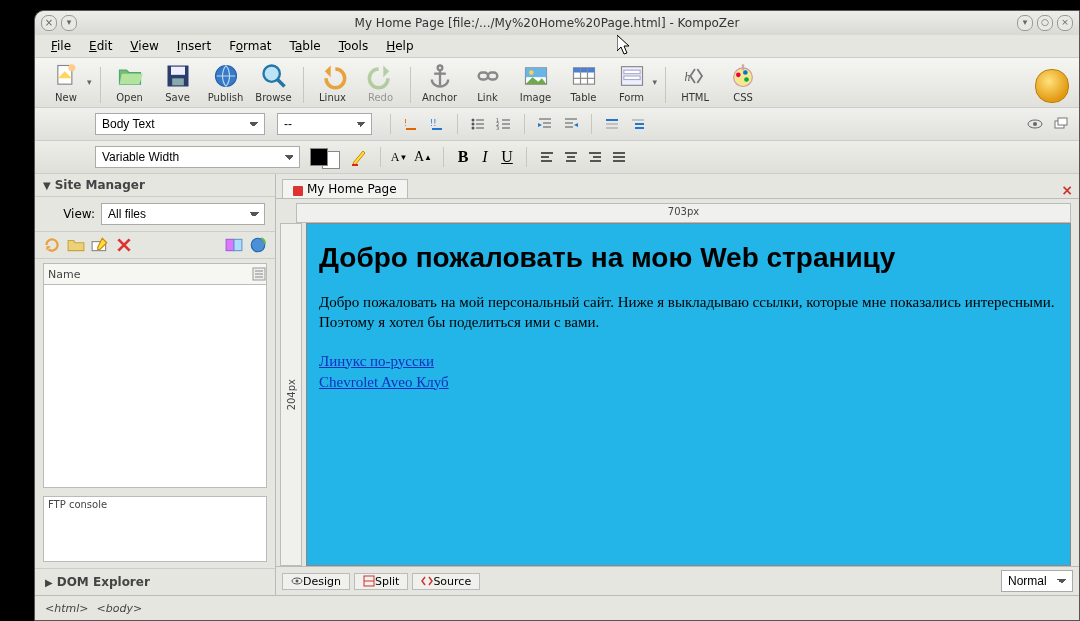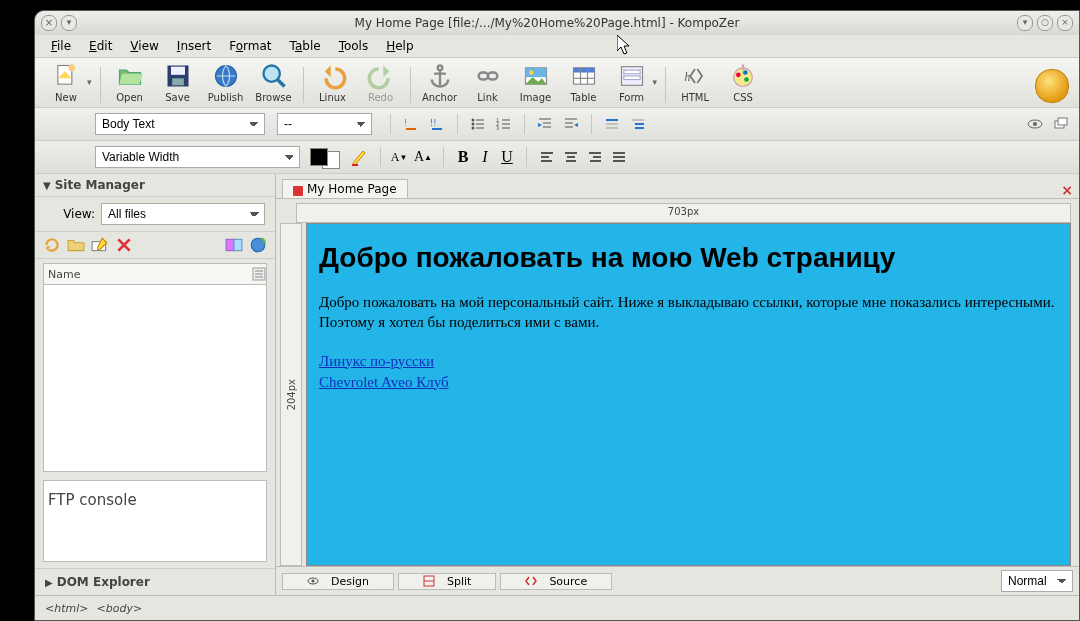--- a/index.html
+++ b/index.html
@@ -107,41 +107,41 @@
   .sm-row { display: flex; align-items: center; padding: 6px 10px; gap: 6px; border-bottom: 1px solid #ccc;}
   .sm-row .label { width: 50px; text-align: right; }
   .sm-row .dd { flex: 1; }
   .sm-icons { display: flex; padding: 4px 8px; gap: 6px; border-bottom: 1px solid #ccc; align-items:center;}
   .sm-icons .spacer { flex: 1; }
   .sm-icons .ib { width: 18px; height: 18px; }
   .tree-head { display: flex; background: #f6f6f2; border: 1px solid #bbb; margin: 4px 8px 0 8px; height: 20px; align-items:center; padding-left: 4px;}
   .tree-head .col { flex: 1; font-size: 11px; color: #444; }
   .tree-head .cog { width: 14px; height: 14px; }
   .tree-body { flex: 1; margin: 0 8px 6px 8px; background: #fff; border: 1px solid #bbb; border-top: none; }
-  .ftp-box { margin: 2px 8px 6px 8px; height: 60px; border: 1px solid #bbb; background: #fff; padding: 10px 4px; color: #444; font-size: 15px; }
+  .ftp-box { margin: 2px 8px 6px 8px; height: 60px; border: 1px solid #bbb; background: #fff; padding: 2px 4px; color: #444; font-size: 10px; }
   .dom-exp { display: flex; align-items: center; padding: 6px 10px; border-top: 1px solid #ccc; color: #444; font-weight: bold; }
   .dom-exp .tw { margin-right: 4px; font-size: 10px; }
   
   .editor-panel { flex: 1; display: flex; flex-direction: column; background: #e6e6e0; }
   .doc-tabs { display: flex; align-items: flex-end; height: 24px; padding: 0 6px; border-bottom: 1px solid #bbb; }
   .doc-tab { display: flex; align-items: flex-end; padding: 2px 10px; background: #f3f3ef; border: 1px solid #bbb; border-bottom: none; font-size: 12px; gap: 4px; }
   .doc-tab .dot { width: 10px; height: 10px; background: #d33; border-radius: 1px; }
   .doc-tabs .close-x { margin-left: auto; color: #c33; font-size: 14px; font-weight: bold; }
   .ruler-row { display: flex; }
   .ruler-corner { width: 20px; height: 18px; background: #e6e6e0; }
   .h-ruler { flex: 1; height: 18px; background: #f0f0ec; border: 1px solid #bbb; position: relative; text-align: center; font-size: 10px; color: #444; line-height: 16px; margin: 4px 8px 0 0;}
   .doc-split { flex: 1; display: flex; overflow: hidden; }
   .v-ruler { width: 20px; background: #f0f0ec; border: 1px solid #bbb; margin: 0 0 0 4px; position: relative; display:flex; align-items:center; justify-content:center;}
   .v-ruler .lab { writing-mode: vertical-rl; transform: rotate(180deg); font-size: 10px; color: #444; }
   .canvas { flex: 1; margin: 0 8px 0 4px; border: 1px solid #888; background: #23b5e8; overflow: hidden; padding: 18px 12px; }
   .canvas h1 { font-family: Arial, sans-serif; font-size: 28px; font-weight: bold; color: #000; margin: 0 0 18px 0; }
   .canvas p { font-family: Georgia, serif; font-size: 15px; color: #000; margin: 0 0 18px 0; line-height: 1.35; }
   .canvas a { font-family: Georgia, serif; color: #1030c0; text-decoration: underline; font-size: 15px; display: block; line-height: 1.4;}
   .view-tabs { display: flex; align-items: center; height: 24px; padding: 2px 6px; border-top: 1px solid #bbb; gap: 4px;}
-  .vtab { display: flex; align-items: center; padding: 1px 24px; background: #f0f0ec; border: 1px solid #bbb; font-size: 11px; gap: 12px; }
+  .vtab { display: flex; align-items: center; padding: 1px 8px; background: #f0f0ec; border: 1px solid #bbb; font-size: 11px; gap: 0; }
   .vtab .ico { width: 12px; height: 12px; }
   .view-tabs .norm { margin-left: auto; }
   .statusbar { display: flex; align-items: center; padding: 2px 10px; height: 20px; border-top: 1px solid #bbb; color: #444; font-size: 11px; }
   .statusbar .crumb { font-style: italic; margin-right: 8px; text-align: center; }
   u.mn { text-decoration: underline; }
   .cursor-arrow { position: absolute; left: 582px; top: 24px; width: 16px; height: 22px; z-index: 50; }
 </style>
 </head>
 <body>
 

